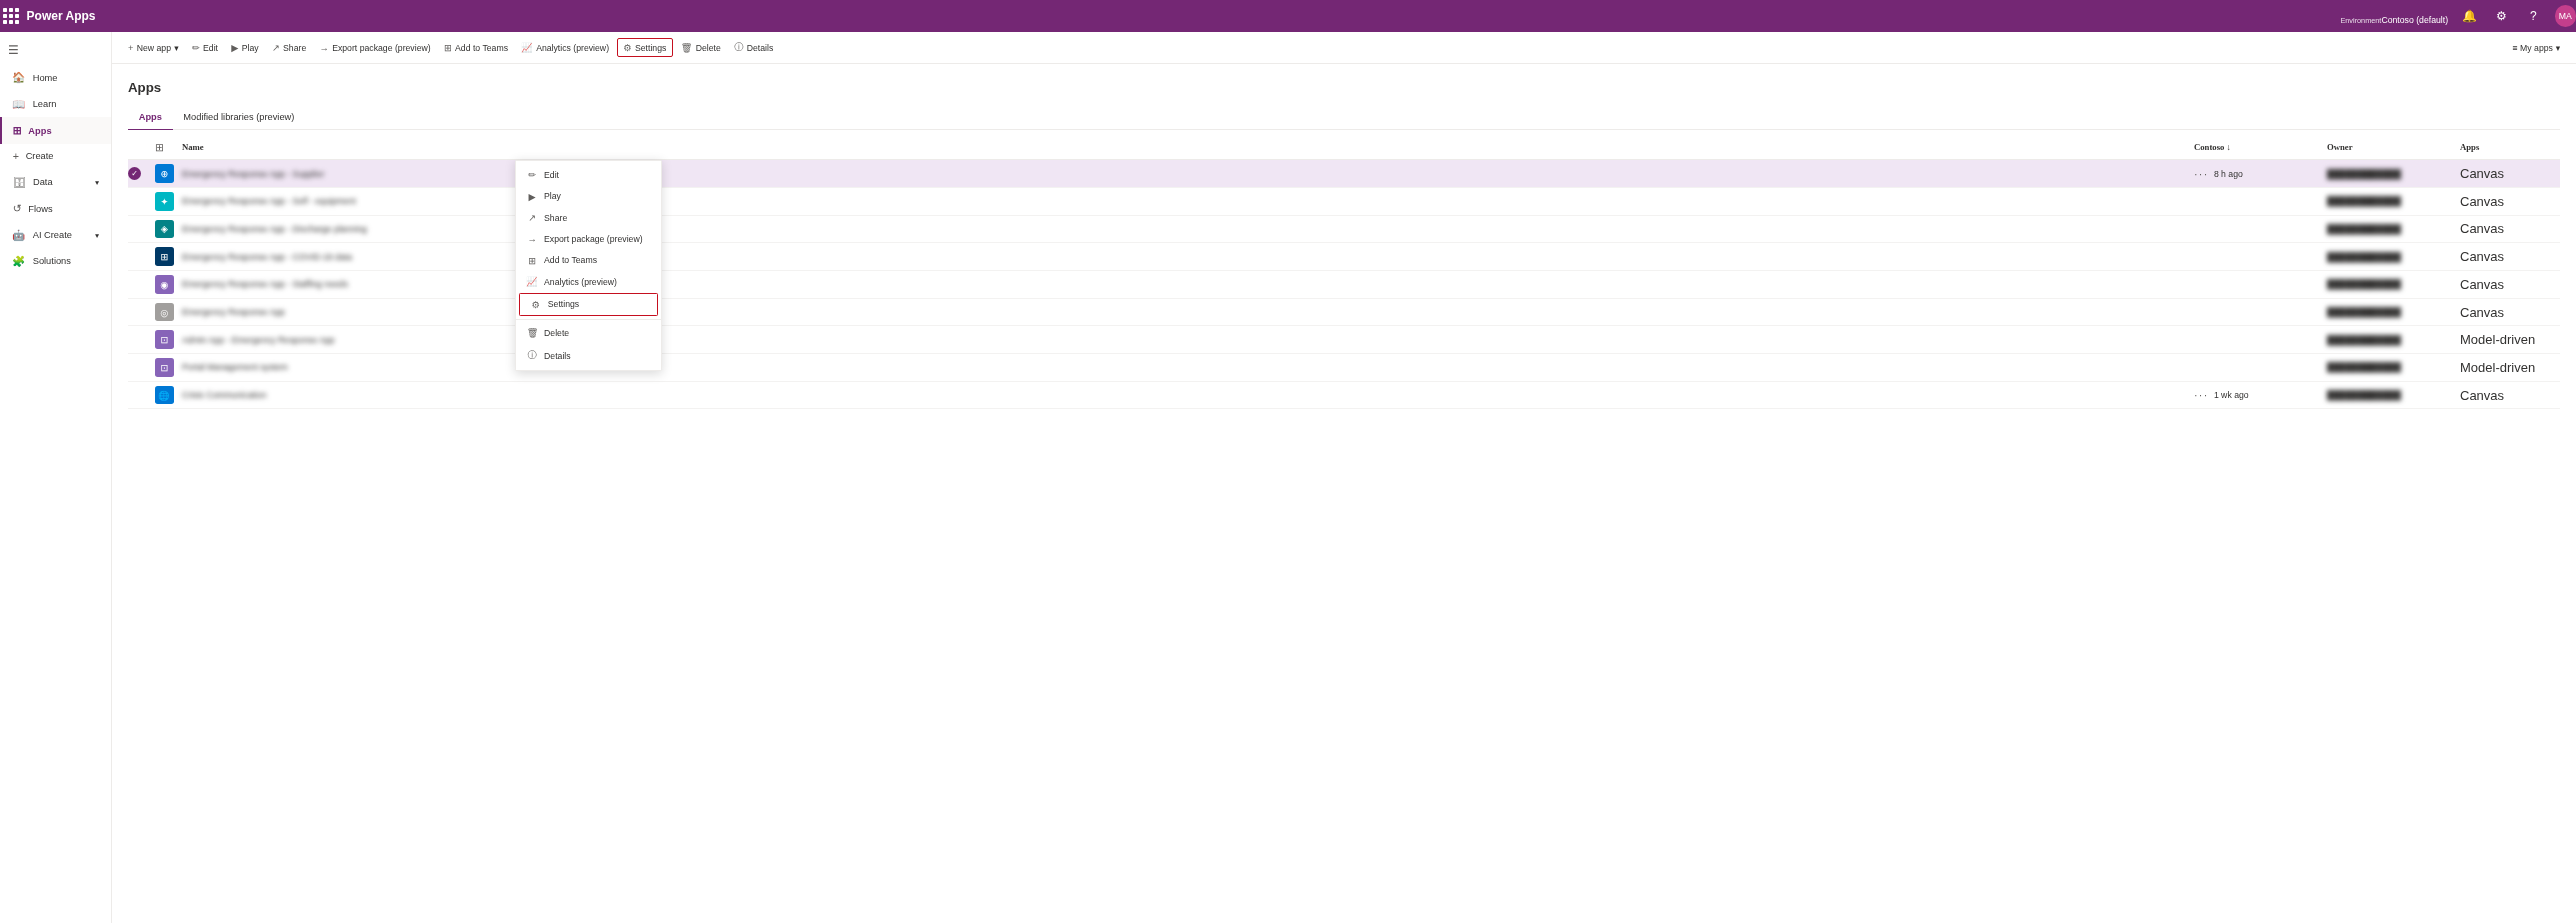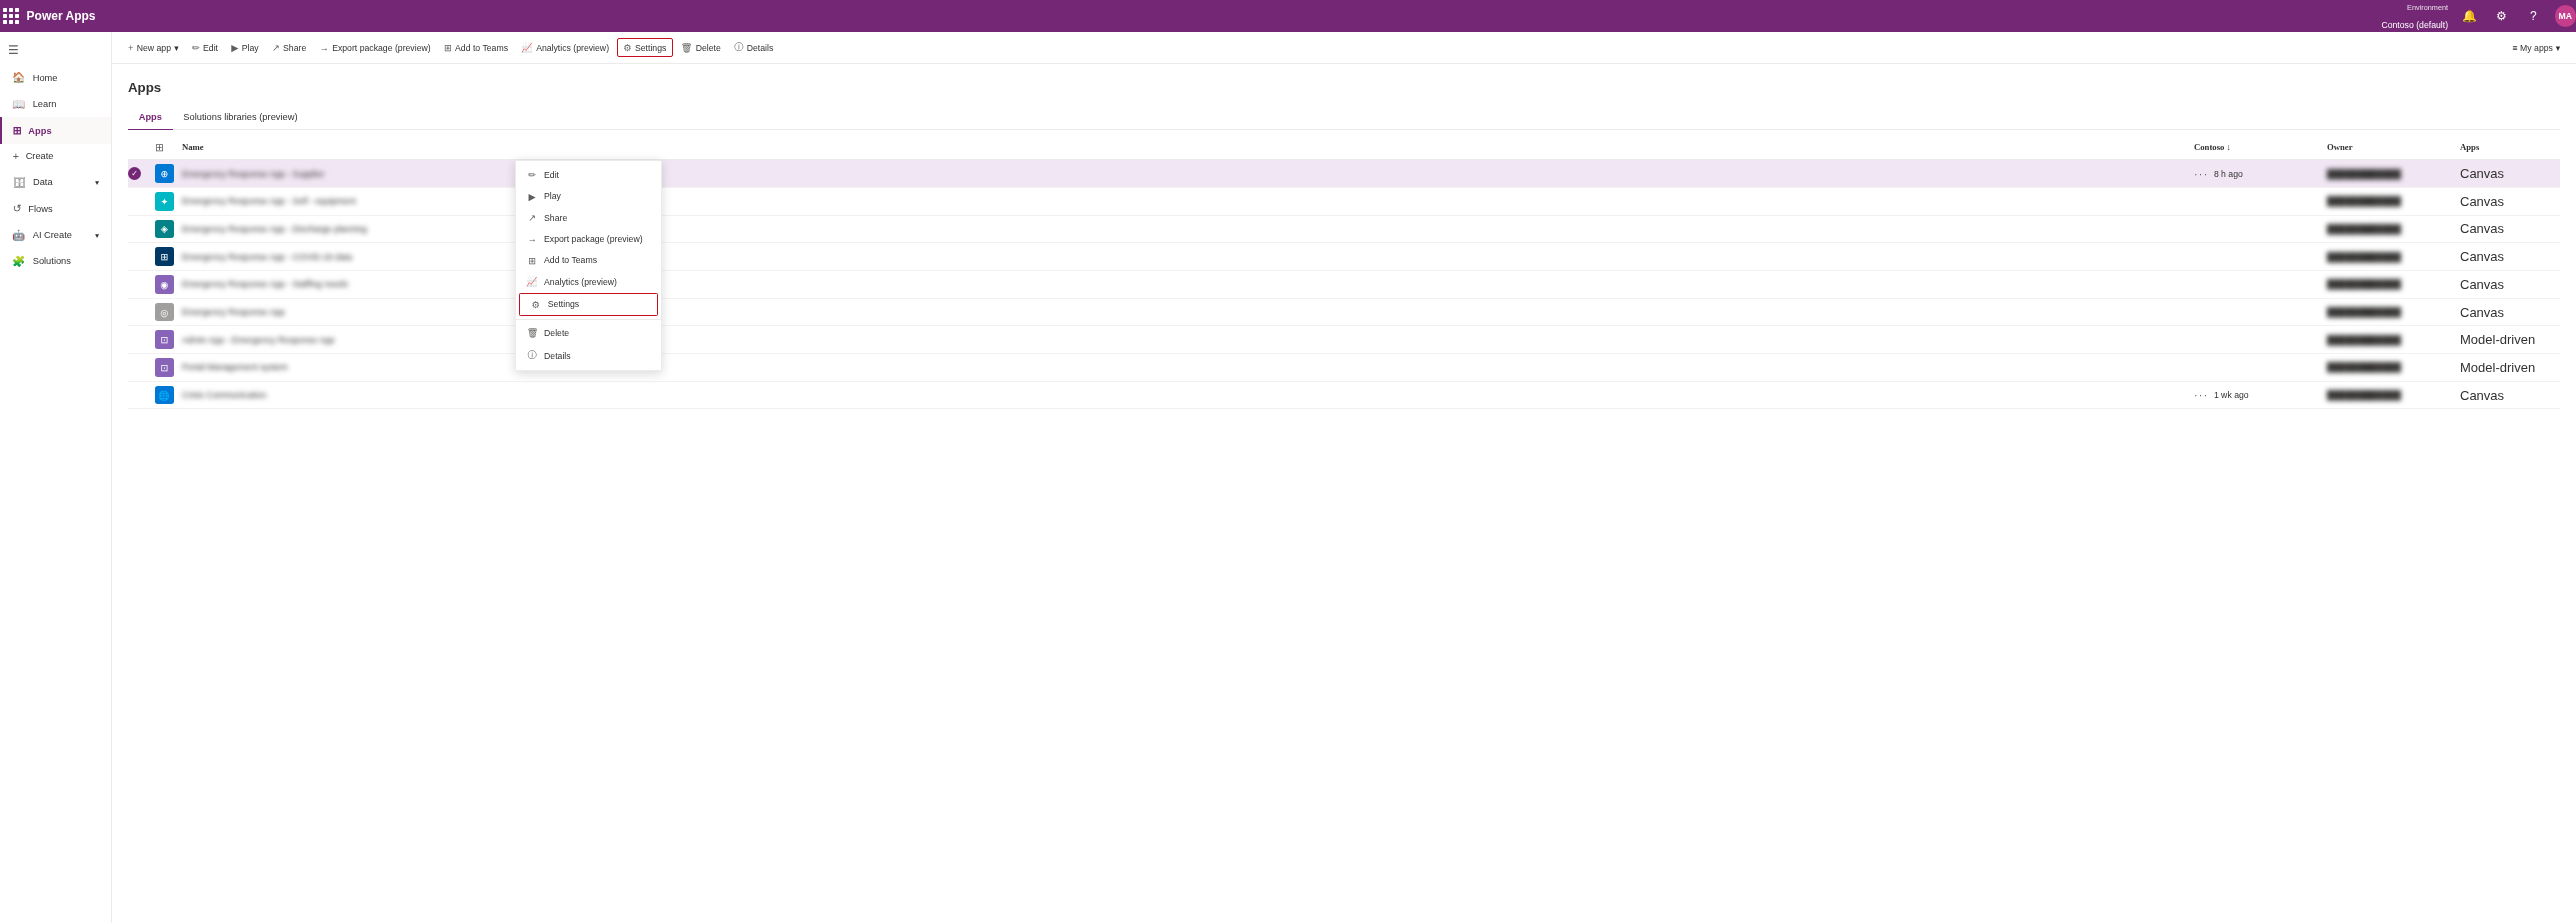--- a/index.html
+++ b/index.html
@@ -21,24 +21,24 @@
       width: 21.3px; height: 21.3px;
       display: flex; align-items: center; justify-content: center;
       cursor: pointer; margin-right: 5.3px;
     }
     .waffle-grid {
       display: grid; grid-template-columns: repeat(3,4px); gap: 2px;
     }
     .waffle-dot { width: 4px; height: 4px; background: white; border-radius: 0.7px; }
     .topbar-title { font-size: 12px; font-weight: 600; color: white; flex: 1; }
     .topbar-right { display: flex; align-items: center; gap: 10.7px; }
-    .env-block { display: flex; flex-direction: column; align-items: flex-end; font-size: 7.3px; color: rgba(255,255,255,0.85); cursor: pointer; }
+    .env-block { display: flex; flex-direction: row; align-items: flex-end; font-size: 7.3px; color: rgba(255,255,255,0.85); cursor: pointer; }
     .env-name { font-size: 8.7px; color: white; font-weight: 500; margin-top: 8px; }
     .topbar-icon { width: 21.3px; height: 21.3px; display: flex; align-items: center; justify-content: center; cursor: pointer; color: white; font-size: 12px; border-radius: 2.7px; }
-    .avatar { width: 21.3px; height: 21.3px; border-radius: 50%; background: #c43e8c; display: flex; align-items: center; justify-content: center; color: white; font-size: 8.7px; font-weight: 700; cursor: pointer; }
+    .avatar { width: 21.3px; height: 21.3px; border-radius: 50%; background: #c43e8c; display: flex; align-items: center; justify-content: center; color: white; font-size: 8.7px; font-weight: 400; cursor: pointer; }
 
     
     .commandbar {
       position: fixed;
       top: 32px; left: 112px; right: 0;
       height: 32px;
       background: white;
       border-bottom: 0.7px solid #edebe9;
       display: flex;
       align-items: center;
@@ -302,21 +302,21 @@
 </div>
 
 <div class="main">
   <h1 class="page-title">Apps</h1>
 
   <div class="tabs">
     <div class="tab active">
       <span>Apps</span>
     </div>
     <div class="tab">
-      <span>Solutions libraries (preview)</span>
+      <span>Modified libraries (preview)</span>
     </div>
   </div>
 
   <div class="table-container">
     <div class="table-header">
       <div></div>
       <div class="col-select-icon">⊞</div>
       <div class="col-header">
         <span>Name</span>
       </div>

